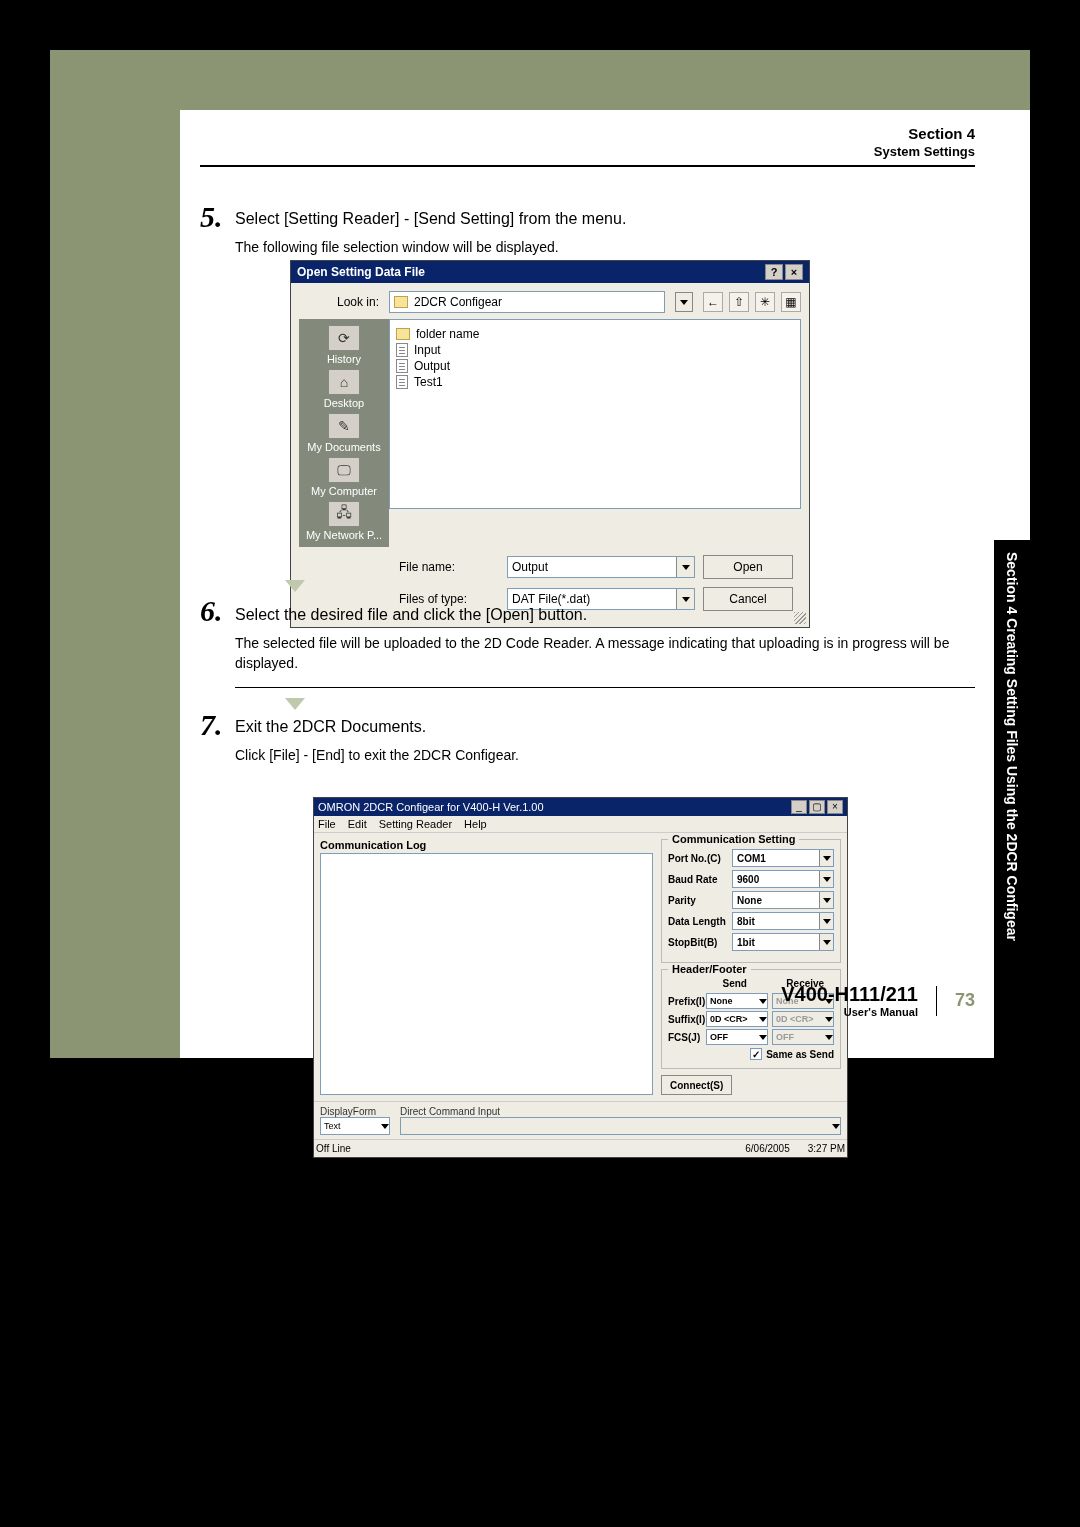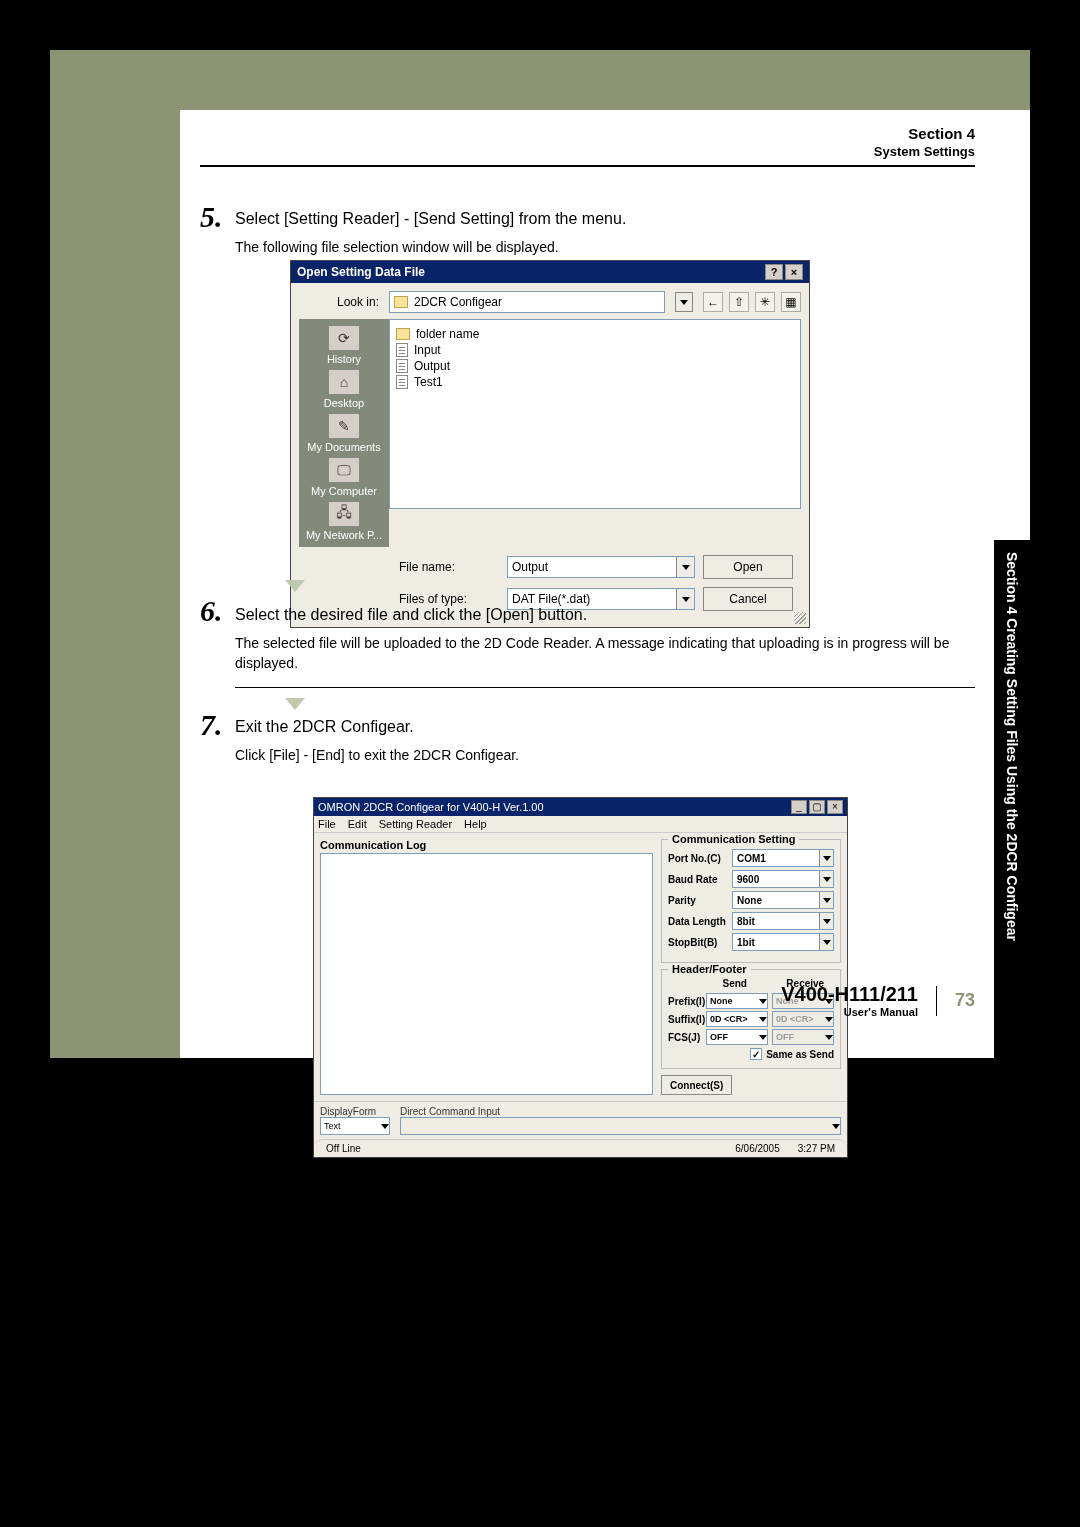--- a/index.html
+++ b/index.html
@@ -84,21 +84,21 @@
   .hf-sel.disabled { background:#efece3; color:#999; }
   .checkbox-row { display:flex; align-items:center; justify-content: flex-end; gap:4px; font-size:10px; margin-top:3px; }
   .cb { width:12px; height:12px; border:1px solid #7f9db9; background:#fff; display:flex; align-items:center; justify-content:center; font-size:10px; }
   .dlg2-connect { height: 20px; background: #efece3; border: 1px solid #888; font-size: 10px; padding: 0 8px; display:inline-flex; align-items:center; }
 
   .dlg2-bottom { padding: 4px 6px; display:flex; align-items:center; gap: 10px; border-top: 1px solid #ccc; }
   .dlg2-bottom .bot-label { font-size: 10px; color:#333; }
   .bot-disabled { color:#999; }
   .dlg2-bottom .sel { width: 70px; }
   .dlg2-bottom .wide { flex:1; }
-  .dlg2-status { border-top: 1px solid #ccc; padding: 3px 12px; display:flex; justify-content: space-between; font-size: 10px; border-radius: 9px; }
+  .dlg2-status { border-top: 1px solid #ccc; padding: 3px 2px; display:flex; justify-content: space-between; font-size: 10px; }
   .dlg2-status .sr { display:flex; gap: 18px; }
 
   
   .footer { position: absolute; right: 55px; bottom: 40px; display: flex; align-items: center; gap: 18px; }
   .footer .model { font-size: 20px; font-weight: bold; text-align: left; }
   .footer .manual { font-size: 11px; font-weight: bold; }
   .footer .sep-v { width: 1px; height: 30px; background: #000; }
   .footer .pagen { font-size: 18px; font-weight: bold; color: #8b9473; }
 
 </style>
@@ -220,21 +220,21 @@
     <div style="height:14px"></div>
     <div class="step-num" style="top:14px">6.</div>
     <div class="step-title">Select the desired file and click the [Open] button.</div>
     <div class="step-sub">The selected file will be uploaded to the 2D Code Reader. A message indicating that uploading is in progress will be displayed.</div>
     <hr class="sep" style="margin-top:14px">
     <div class="continue-arrow" style="margin-top:-2px"></div>
   </div>
 
   <div class="step" style="top:668px; right:55px;">
     <div class="step-num">7.</div>
-    <div class="step-title">Exit the 2DCR  Configear.</div>
+    <div class="step-title">Exit the 2DCR  Documents.</div>
     <div class="step-sub">Click [File] - [End] to exit the 2DCR Configear.</div>
   </div>
 
   <div class="dlg2">
     <div class="dlg2-title">
       <span>OMRON 2DCR Configear for V400-H Ver.1.00</span>
       <div class="btns">
         <div class="tbtn">_</div>
         <div class="tbtn">▢</div>
         <div class="tbtn">×</div>

